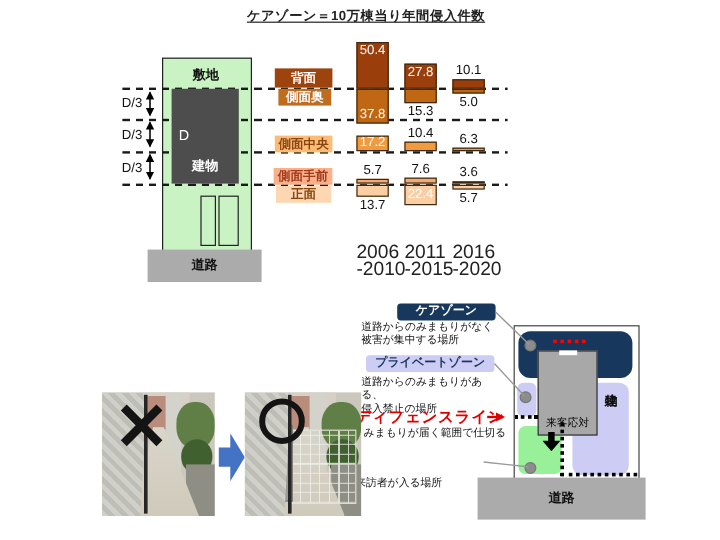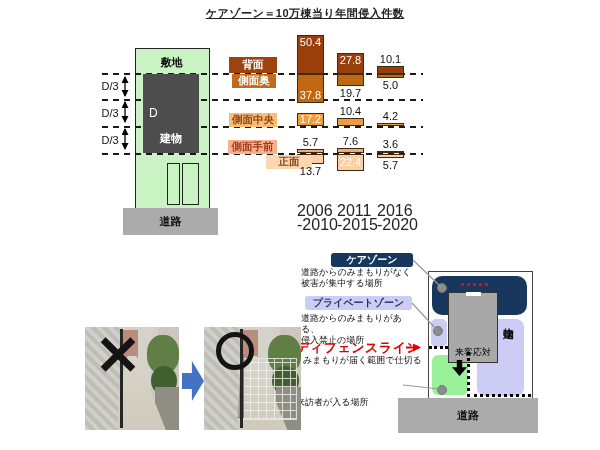--- a/index.html
+++ b/index.html
@@ -98,41 +98,41 @@
   <div class="abs door" style="left:182px;top:163px;width:15px;height:40px"></div>
   <div class="abs road-left">道路</div>
   <div class="abs d3" style="top:80px">D/3</div>
   <div class="abs d3" style="top:106.5px">D/3</div>
   <div class="abs d3" style="top:133.5px">D/3</div>
 
   <div class="rowbox" style="left: 229px; top: 57px; width: 48px; height: 16px; background: rgb(156, 67, 14); color: rgb(255, 255, 255);">背面</div>
   <div class="rowbox" style="left: 232px; top: 74px; width: 44px; height: 14px; background: rgb(191, 108, 31); color: rgb(255, 255, 255);">側面奥</div>
   <div class="rowbox" style="left: 229px; top: 113px; width: 48px; height: 14px; background: rgb(251, 189, 118); color: rgb(139, 69, 19);">側面中央</div>
   <div class="rowbox" style="left: 228px; top: 140px; width: 49px; height: 14px; background: rgb(248, 177, 139); color: rgb(163, 58, 30);">側面手前</div>
-  <div class="rowbox" style="left: 230px; top: 155px; width: 46px; height: 14px; background: rgb(252, 215, 178); color: rgb(139, 69, 19); margin-left: 36px;">正面</div>
+  <div class="rowbox" style="left: 230px; top: 155px; width: 46px; height: 14px; background: rgb(252, 215, 178); color: rgb(139, 69, 19);">正面</div>
 
   <div class="abs" id="bars-layer">
       <div class="bar" style="left: 297px; top: 35.192px; width: 27px; height: 38.808px; background: rgb(154, 62, 11);"></div>
       <div class="barval" style="left: 287px; top: 36.192px; width: 47px; color: rgb(255, 255, 255);">50.4</div>
       <div class="bar" style="left: 337px; top: 52.594px; width: 27px; height: 21.406px; background: rgb(154, 62, 11);"></div>
       <div class="barval" style="left: 327px; top: 53.594px; width: 47px; color: rgb(255, 255, 255);">27.8</div>
       <div class="bar" style="left: 377px; top: 66.223px; width: 27px; height: 7.777px; background: rgb(154, 62, 11);"></div>
       <div class="barval" style="left: 367px; top: 53.223px; width: 47px; color: rgb(17, 17, 17);">10.1</div>
       <div class="bar" style="left: 297px; top: 74px; width: 27px; height: 29.106px; background: rgb(191, 103, 18);"></div>
       <div class="barval" style="left: 287px; top: 89.106px; width: 47px; color: rgb(255, 255, 255);">37.8</div>
       <div class="bar" style="left: 337px; top: 74px; width: 27px; height: 11.781px; background: rgb(191, 103, 18);"></div>
-      <div class="barval" style="left: 327px; top: 86.781px; width: 47px; color: rgb(17, 17, 17);">19.7</div>
+      <div class="barval" style="left: 327px; top: 86.781px; width: 47px; color: rgb(17, 17, 17);">15.3</div>
       <div class="bar" style="left: 377px; top: 74px; width: 27px; height: 3.85px; background: rgb(191, 103, 18);"></div>
       <div class="barval" style="left: 367px; top: 78.85px; width: 47px; color: rgb(17, 17, 17);">5.0</div>
       <div class="bar" style="left: 297px; top: 113.256px; width: 27px; height: 13.244px; background: rgb(240, 155, 64);"></div>
       <div class="barval" style="left: 287px; top: 113.378px; width: 47px; color: rgb(255, 255, 255);">17.2</div>
       <div class="bar" style="left: 337px; top: 118.492px; width: 27px; height: 8.008px; background: rgb(240, 155, 64);"></div>
       <div class="barval" style="left: 327px; top: 105.492px; width: 47px; color: rgb(17, 17, 17);">10.4</div>
       <div class="bar" style="left: 377px; top: 122.881px; width: 27px; height: 3.619px; background: rgb(240, 155, 64);"></div>
-      <div class="barval" style="left: 367px; top: 109.881px; width: 47px; color: rgb(17, 17, 17);">4.2</div>
+      <div class="barval" style="left: 367px; top: 109.881px; width: 47px; color: rgb(17, 17, 17);">6.3</div>
       <div class="bar" style="left: 297px; top: 149.111px; width: 27px; height: 4.389px; background: rgb(243, 170, 118);"></div>
       <div class="barval" style="left: 287px; top: 136.111px; width: 47px; color: rgb(17, 17, 17);">5.7</div>
       <div class="bar" style="left: 337px; top: 147.648px; width: 27px; height: 5.852px; background: rgb(243, 170, 118);"></div>
       <div class="barval" style="left: 327px; top: 134.648px; width: 47px; color: rgb(17, 17, 17);">7.6</div>
       <div class="bar" style="left: 377px; top: 150.728px; width: 27px; height: 2.772px; background: rgb(243, 170, 118);"></div>
       <div class="barval" style="left: 367px; top: 137.728px; width: 47px; color: rgb(17, 17, 17);">3.6</div>
       <div class="bar" style="left: 297px; top: 153.5px; width: 27px; height: 10.549px; background: rgb(251, 206, 164);"></div>
       <div class="barval" style="left: 287px; top: 165.049px; width: 47px; color: rgb(17, 17, 17);">13.7</div>
       <div class="bar" style="left: 337px; top: 153.5px; width: 27px; height: 17.248px; background: rgb(251, 206, 164);"></div>
       <div class="barval" style="left: 327px; top: 155.624px; width: 47px; color: rgb(255, 255, 255);">22.4</div>

